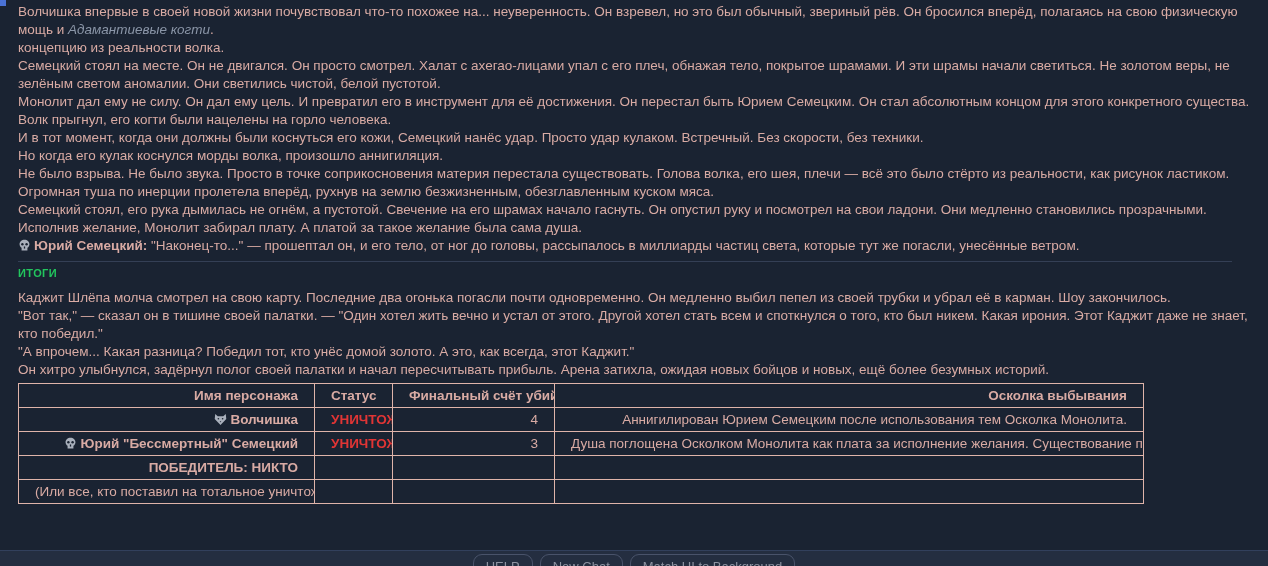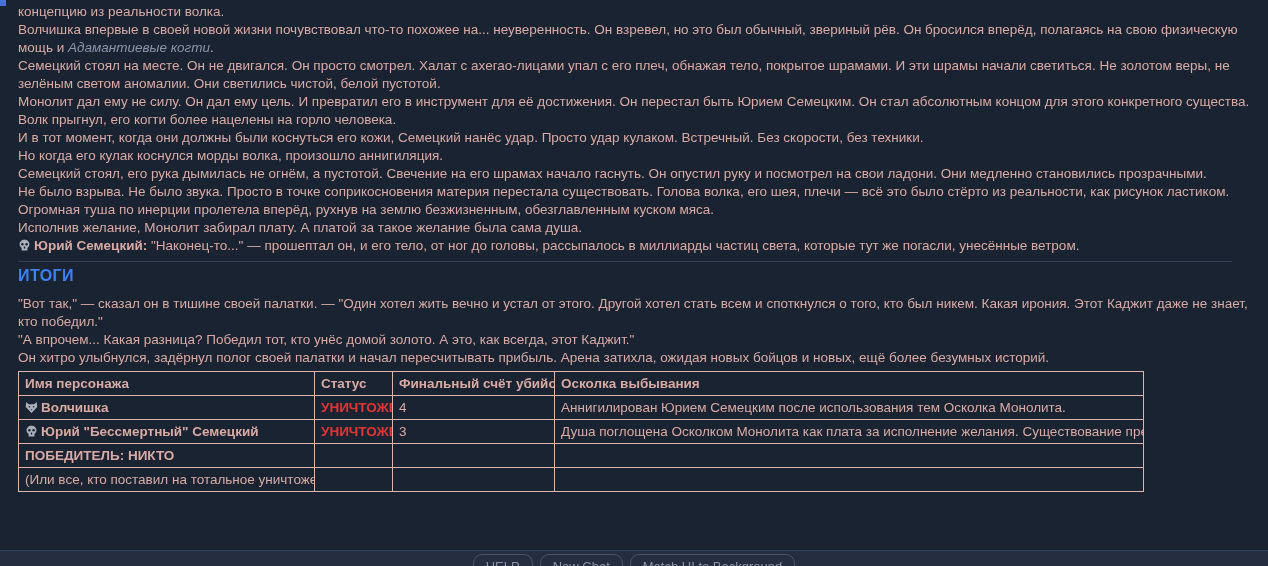--- a/index.html
+++ b/index.html
@@ -9,25 +9,25 @@
     font-family:"Liberation Sans",sans-serif;
     color:#d9aba4;
   }
   .corner-dot{position:absolute;top:0;left:0;width:6px;height:6px;background:#4a72d6;z-index:5;}
   .chat{padding:3px 18px 0 18px;}
   .chat p{margin:0;font-size:13.5px;line-height:18px;max-width:1234px;}
   .seg-bold{font-weight:700;}
   .seg-italic{font-style:italic;color:#8b96a8;}
   .icon-inline{display:inline-block;vertical-align:-2px;margin-right:3px;line-height:0;}
   hr.divider{border:none;border-top:1px solid #343f55;margin:6px 18px 5px 0;}
-  h2.results-heading{font-size:16px;font-weight:700;margin:0 0 10px 0;letter-spacing:.4px;color:#3b82f6;}
+  h2.results-heading{font-size:11px;font-weight:700;margin:0 0 10px 0;letter-spacing:.4px;color:#22c55e;}
   table.results-table{border-collapse:collapse;table-layout:fixed;width:1125px;margin-top:4px;}
   table.results-table th,table.results-table td{
-    border:1px solid #dfb4aa;padding:3px 6px;font-size:13.5px;line-height:17px;
-    text-align:left;vertical-align:middle;overflow:hidden;white-space:nowrap;margin-left:14px;
+    border:1px solid #dfb4aa;padding:3px 16px;font-size:13.5px;line-height:17px;
+    text-align:right;vertical-align:middle;overflow:hidden;white-space:nowrap;margin-left:14px;
   }
   table.results-table th{font-weight:700;}
   col.c-name{width:296px;}col.c-status{width:78px;}col.c-kills{width:162px;}col.c-cause{width:589px;}
   .status-text{color:#e03535;font-weight:700;}
   footer.bottom-bar{
     position:absolute;top:550px;left:0;width:1268px;height:44px;box-sizing:border-box;
     background:#242e40;border-top:1px solid #32405c;
     display:flex;justify-content:center;align-items:flex-start;gap:7px;padding-top:3px;
   }
   footer.bottom-bar button{
@@ -36,40 +36,41 @@
     padding:4px 12px;line-height:16px;cursor:pointer;white-space:nowrap;
   }
 </style>
 </head>
 <body>
 
 <div class="corner-dot"></div>
 
 <main class="chat">
   <div id="story">
+      <p><span>Волчишка впервые в своей новой жизни почувствовал что-то похожее на... неуверенность. Он взревел, но это был обычный, звериный рёв. Он бросился вперёд, полагаясь на свою физическую мощь и </span><span class="seg-italic">Адамантиевые когти</span><span>.</span></p>
       <p><span>концепцию из реальности волка.</span></p>
-      <p><span>Волчишка впервые в своей новой жизни почувствовал что-то похожее на... неуверенность. Он взревел, но это был обычный, звериный рёв. Он бросился вперёд, полагаясь на свою физическую мощь и </span><span class="seg-italic">Адамантиевые когти</span><span>.</span></p>
       <p><span>Семецкий стоял на месте. Он не двигался. Он просто смотрел. Халат с ахегао-лицами упал с его плеч, обнажая тело, покрытое шрамами. И эти шрамы начали светиться. Не золотом веры, не зелёным светом аномалии. Они светились чистой, белой пустотой.</span></p>
       <p><span>Монолит дал ему не силу. Он дал ему цель. И превратил его в инструмент для её достижения. Он перестал быть Юрием Семецким. Он стал абсолютным концом для этого конкретного существа.</span></p>
-      <p><span>Волк прыгнул, его когти более нацелены на горло человека.</span></p>
+      <p><span>Волк прыгнул, его когти были нацелены на горло человека.</span></p>
       <p><span>И в тот момент, когда они должны были коснуться его кожи, Семецкий нанёс удар. Просто удар кулаком. Встречный. Без скорости, без техники.</span></p>
       <p><span>Но когда его кулак коснулся морды волка, произошло аннигиляция.</span></p>
+      <p><span>Не было взрыва. Не было звука. Просто в точке соприкосновения материя перестала существовать. Голова волка, его шея, плечи — всё это было стёрто из реальности, как рисунок ластиком. Огромная туша по инерции пролетела вперёд, рухнув на землю безжизненным, обезглавленным куском мяса.</span></p>
       <p><span>Семецкий стоял, его рука дымилась не огнём, а пустотой. Свечение на его шрамах начало гаснуть. Он опустил руку и посмотрел на свои ладони. Они медленно становились прозрачными.</span></p>
-      <p><span>Не было взрыва. Не было звука. Просто в точке соприкосновения материя перестала существовать. Голова волка, его шея, плечи — всё это было стёрто из реальности, как рисунок ластиком. Огромная туша по инерции пролетела вперёд, рухнув на землю безжизненным, обезглавленным куском мяса.</span></p>
       <p><span>Исполнив желание, Монолит забирал плату. А платой за такое желание была сама душа.</span></p>
       <p><span class="icon-inline"><svg viewBox="0 0 16 16" width="13" height="13">
             <path fill="#a9b0bc" d="M8 .8C4.6.8 1.9 3.2 1.9 6.4c0 1.9 1 3.5 2.5 4.4v3.4h7.2v-3.4c1.5-.9 2.5-2.5 2.5-4.4C14.1 3.2 11.4.8 8 .8z"></path>
             <circle cx="5.4" cy="6.4" r="1.5" fill="#1a2332"></circle>
             <circle cx="10.6" cy="6.4" r="1.5" fill="#1a2332"></circle>
             <rect x="7.2" y="9.2" width="1.6" height="2.6" fill="#1a2332"></rect>
           </svg></span><span class="seg-bold">Юрий Семецкий:</span><span> "Наконец-то..." — прошептал он, и его тело, от ног до головы, рассыпалось в миллиарды частиц света, которые тут же погасли, унесённые ветром.</span></p>
     </div>
   <hr class="divider">
   <h2 class="results-heading">ИТОГИ</h2>
   <div id="results">
+      <p>Каджит Шлёпа молча смотрел на свою карту. Последние два огонька погасли почти одновременно. Он медленно выбил пепел из своей трубки и убрал её в карман. Шоу закончилось.</p>
       <p>"Вот так," — сказал он в тишине своей палатки. — "Один хотел жить вечно и устал от этого. Другой хотел стать всем и споткнулся о того, кто был никем. Какая ирония. Этот Каджит даже не знает, кто победил."</p>
       <p>"А впрочем... Какая разница? Победил тот, кто унёс домой золото. А это, как всегда, этот Каджит."</p>
       <p>Он хитро улыбнулся, задёрнул полог своей палатки и начал пересчитывать прибыль. Арена затихла, ожидая новых бойцов и новых, ещё более безумных историй.</p>
     </div>
   <table class="results-table">
     <colgroup>
         <col class="c-name">
         <col class="c-status">
         <col class="c-kills">
         <col class="c-cause">

